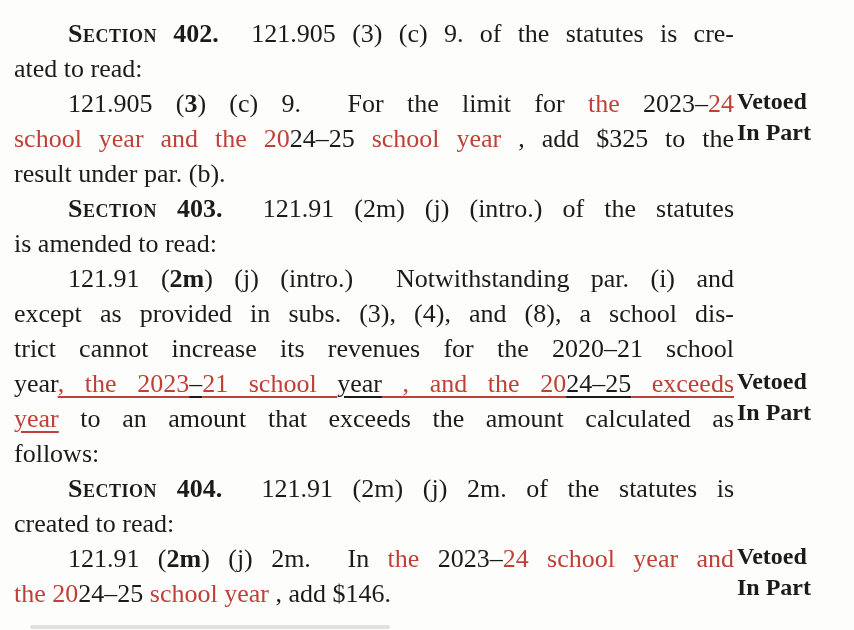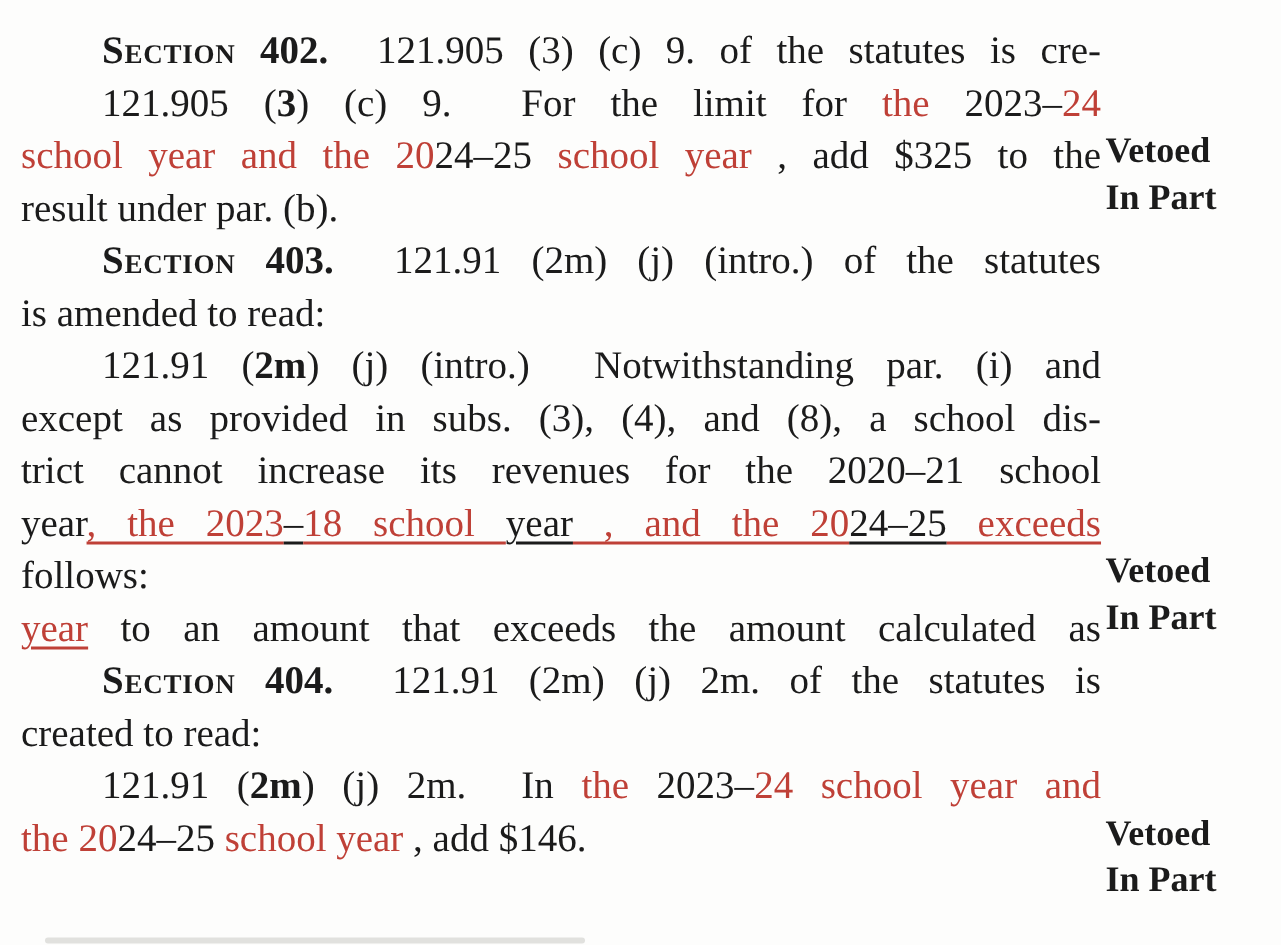--- a/index.html
+++ b/index.html
@@ -64,31 +64,32 @@
     border-radius:2px;
     opacity:.8;
   }
 </style>
 </head>
 <body>
 
 <div class="page">
   <div class="text-column" id="text-column">
       <div class="line justify indent"><span class="seg-b seg-sc">Section</span><span class="seg-b"> 402.</span><span class="">&nbsp; 121.905 (3) (c) 9. of the statutes is cre-</span></div>
+      <div class="line"><span class="">ated to read:</span></div>
       <div class="line justify indent"><span class="">121.905 (</span><span class="seg-b">3</span><span class="">) (c) 9.&nbsp; For the limit for </span><span class="seg-red">the</span><span class=""> 2023–</span><span class="seg-red">24</span></div>
       <div class="line justify"><span class="seg-red">school year and the 20</span><span class="">24–25 </span><span class="seg-red">school year</span><span class=""> , add $325 to the</span></div>
       <div class="line"><span class="">result under par. (b).</span></div>
       <div class="line justify indent"><span class="seg-b seg-sc">Section</span><span class="seg-b"> 403.</span><span class="">&nbsp; 121.91 (2m) (j) (intro.) of the statutes</span></div>
       <div class="line"><span class="">is amended to read:</span></div>
       <div class="line justify indent"><span class="">121.91 (</span><span class="seg-b">2m</span><span class="">) (j) (intro.)&nbsp; Notwithstanding par. (i) and</span></div>
       <div class="line justify"><span class="">except as provided in subs. (3), (4), and (8), a school dis-</span></div>
       <div class="line justify"><span class="">trict cannot increase its revenues for the 2020–21 school</span></div>
-      <div class="line justify"><span class="">year</span><span class="seg-red seg-u">, the 2023</span><span class="seg-u">–</span><span class="seg-red seg-u">18 school </span><span class="seg-u">year</span><span class="seg-red seg-u"> , and the 20</span><span class="seg-u">24–25</span><span class="seg-red seg-u"> exceeds</span></div>
+      <div class="line justify"><span class="">year</span><span class="seg-red seg-u">, the 2023</span><span class="seg-u">–</span><span class="seg-red seg-u">21 school </span><span class="seg-u">year</span><span class="seg-red seg-u"> , and the 20</span><span class="seg-u">24–25</span><span class="seg-red seg-u"> exceeds</span></div>
+      <div class="line justify"><span class="seg-red seg-u">year</span><span class=""> to an amount that exceeds the amount calculated as</span></div>
       <div class="line"><span class="">follows:</span></div>
-      <div class="line justify"><span class="seg-red seg-u">year</span><span class=""> to an amount that exceeds the amount calculated as</span></div>
       <div class="line justify indent"><span class="seg-b seg-sc">Section</span><span class="seg-b"> 404.</span><span class="">&nbsp; 121.91 (2m) (j) 2m. of the statutes is</span></div>
       <div class="line"><span class="">created to read:</span></div>
       <div class="line justify indent"><span class="">121.91 (</span><span class="seg-b">2m</span><span class="">) (j) 2m.&nbsp; In </span><span class="seg-red">the</span><span class=""> 2023–</span><span class="seg-red">24 school year and</span></div>
       <div class="line"><span class="seg-red">the 20</span><span class="">24–25 </span><span class="seg-red">school year</span><span class=""> , add $146.</span></div>
     </div>
   <div id="margin-notes">
       <div class="margin-note" style="top: 86px;">
         <div>Vetoed</div>
         <div>In Part</div>
       </div>

